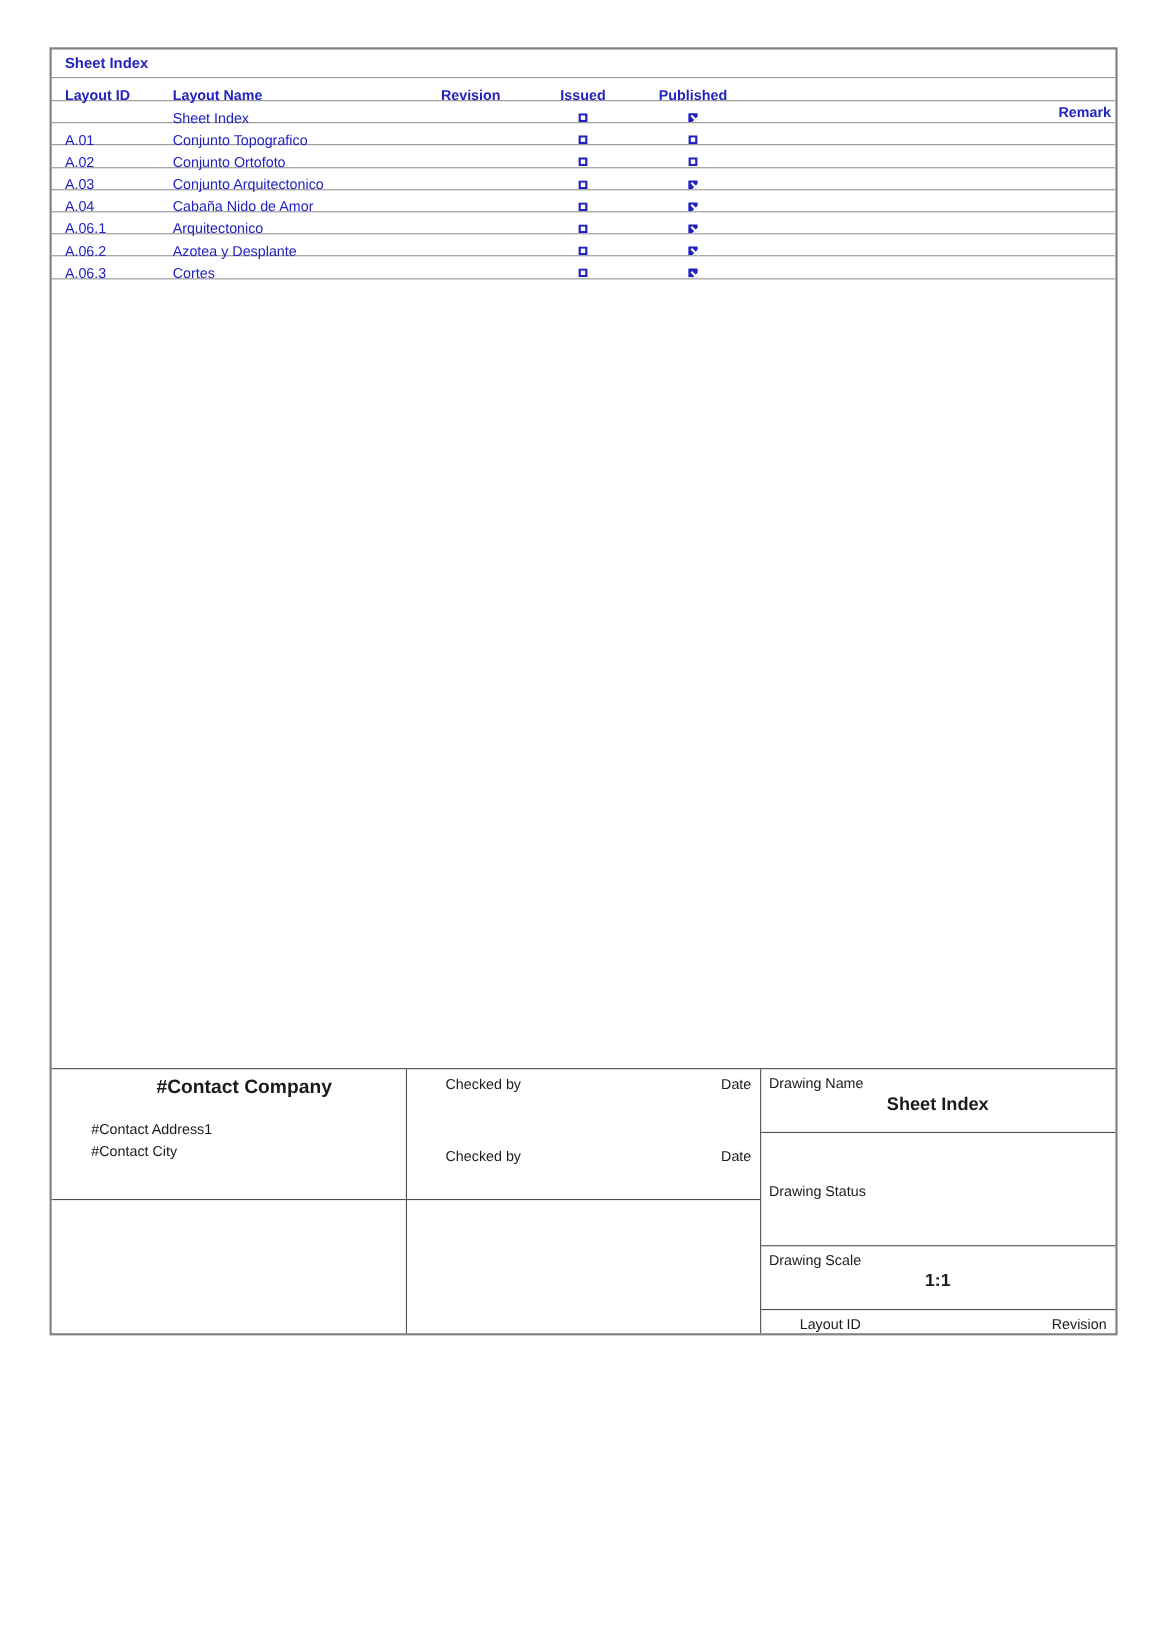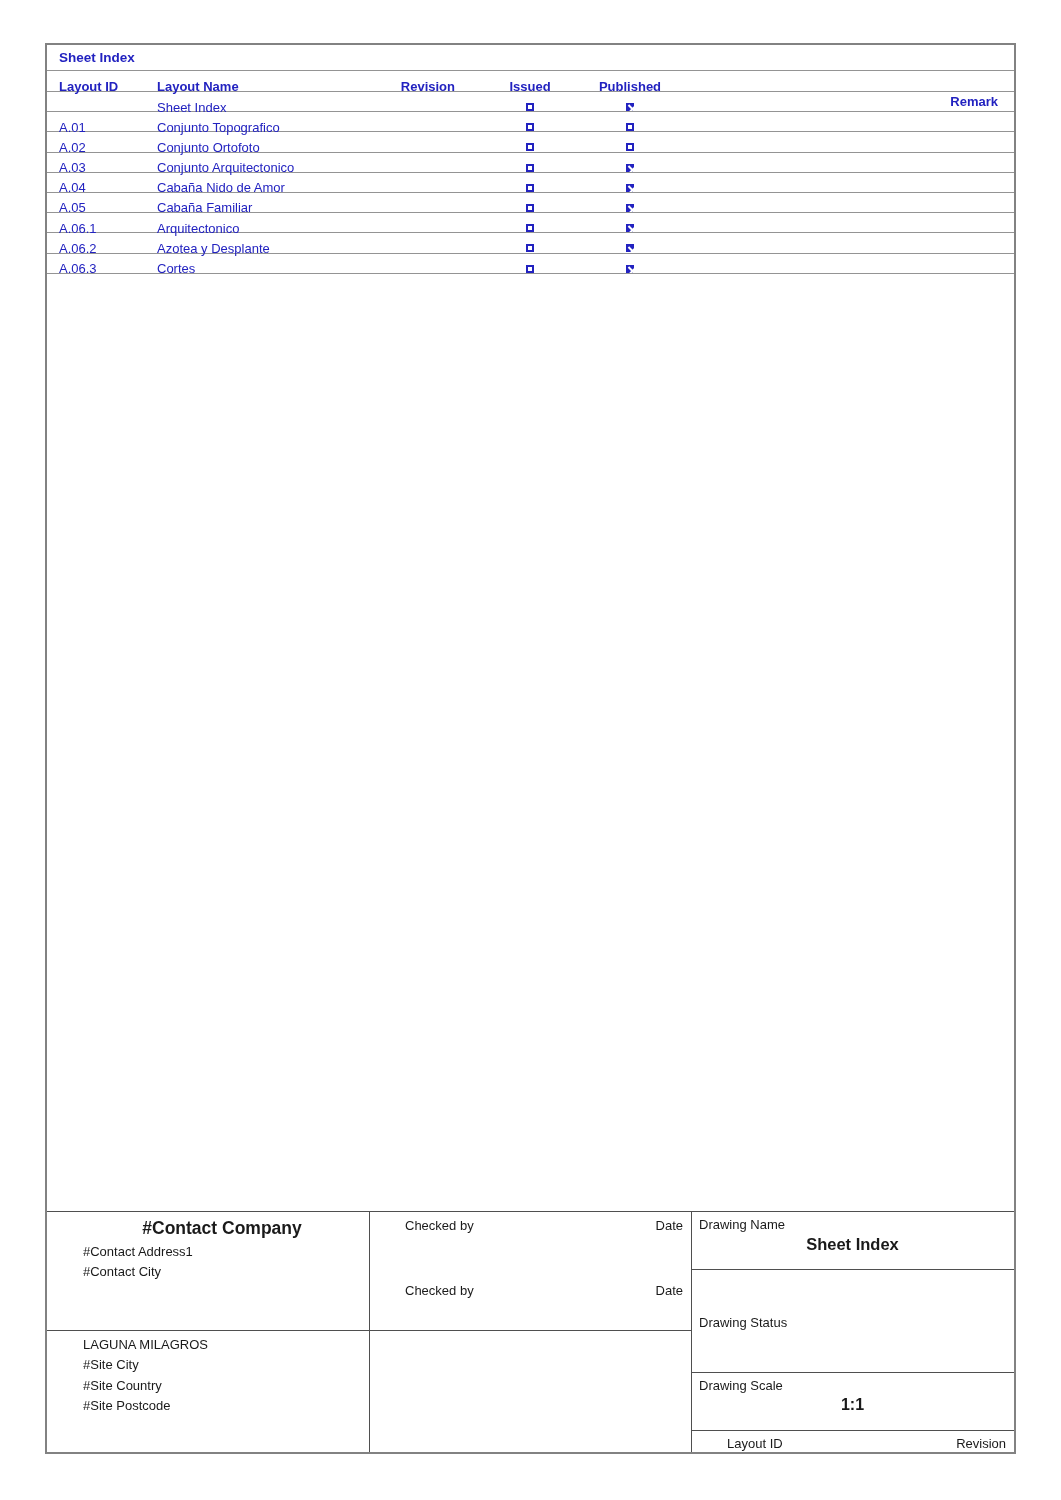--- a/index.html
+++ b/index.html
@@ -5,55 +5,55 @@
   :root{
     --blue:#2222c0;
     --tline:#949494;
     --frame:#828282;
     --bline:#4f4f4f;
     --ink:#1a1a1a;
   }
   *{margin:0;padding:0;box-sizing:border-box;}
   body{background:#fff;font-family:"Liberation Sans", sans-serif;}
   .page{position:relative;width:1061px;height:1500px;background:#fff;overflow:hidden;}
-  .frame{position:absolute;left:45px;top:43px;width:971px;height:1411px;border:2px solid var(--frame);background:#fff;}
+  .frame{position:absolute;left:45px;top:43px;width:971px;height:1171px;border:2px solid var(--frame);background:#fff;}
 
   
   .index-table{width:100%;color:var(--blue);}
   .title-row{height:26px;display:flex;align-items:center;padding-left:12px;
     font-size:13.5px;font-weight:bold;border-bottom:1.5px solid var(--tline);}
   .trow{display:grid;grid-template-columns:110px 212px 92px 138px 62px 1fr;
     align-items:center;height:20.2px;border-bottom:1.5px solid var(--tline);font-size:13px;}
   .trow.header{height:21px;font-weight:bold;}
   .c{overflow:hidden;white-space:nowrap;}
   .c.id{padding-left:12px;}
   .c.rev{text-align:right;padding-right:6px;}
   .c.chk{display:flex;justify-content:center;align-items:center;}
-  .c.rem{text-align:right;padding-right:16px;margin-top:30px;}
+  .c.rem{text-align:right;padding-right:4px;margin-top:30px;}
 
   .cb{position:relative;display:inline-block;width:8px;height:8px;border:2px solid var(--blue);background:#fff;}
   .cb.checked{background:var(--blue);}
   .cb.checked::before,.cb.checked::after{content:"";position:absolute;left:-1.5px;top:3.2px;width:11px;height:1.6px;background:#fff;}
   .cb.checked::before{transform:rotate(45deg);}
   .cb.checked::after{transform:rotate(-45deg);}
 
   
   .titleblock{position:absolute;left:0;right:0;bottom:0;height:241px;
     border-top:1.5px solid var(--bline);display:flex;color:var(--ink);font-size:13px;}
   .tb-col{height:100%;}
   .tb-col.left{width:322px;}
   .tb-col.mid{width:322px;border-left:1.5px solid var(--bline);}
   .tb-col.right{flex:1;border-left:1.5px solid var(--bline);}
   .cell{position:relative;padding-left:28px;}
   .cell.bordered{border-bottom:1.5px solid var(--bline);}
 
   .contact-cell{height:119px;padding-top:5px;}
   .org-name{text-align:center;font-size:17.5px;font-weight:bold;line-height:22px;}
   .addr{padding-left:8px;line-height:20.4px;}
-  .contact-cell .addr-block{margin-top:3px;}
+  .contact-cell .addr-block{margin-top:18px;}
   .site-cell{height:122px;padding-top:4px;}
   .site-cell .org-name{font-size:18px;}
 
   .approvals-cell{height:119px;padding-top:6px;}
   .kv{display:flex;justify-content:space-between;padding:0 8px 0 7px;}
   .kv.checked-row{margin-top:50px;}
   .empty-cell{height:122px;}
 
   .dn-cell{height:58px;padding:5px 8px 0 7px;}
   .dn-value{text-align:center;font-size:16.5px;font-weight:bold;margin-top:3px;}
@@ -138,32 +138,20 @@
         <div class="c rev"></div>
         <div class="c chk">
             <span class="cb"></span>
           </div>
         <div class="c chk">
             <span class="cb checked"></span>
           </div>
         <div class="c rem"></div>
       </div>
 
-      <div class="trow">
-        <div class="c id">A.05</div>
-        <div class="c">Cabaña Familiar</div>
-        <div class="c rev"></div>
-        <div class="c chk">
-            <span class="cb"></span>
-          </div>
-        <div class="c chk">
-            <span class="cb checked"></span>
-          </div>
-        <div class="c rem"></div>
-      </div>
 
       <div class="trow">
         <div class="c id">A.06.1</div>
         <div class="c">Arquitectonico</div>
         <div class="c rev"></div>
         <div class="c chk">
             <span class="cb"></span>
           </div>
         <div class="c chk">
             <span class="cb checked"></span>
@@ -202,26 +190,20 @@
 
       <div class="tb-col left">
         <div class="cell bordered contact-cell">
           <div class="org-name">#Contact Company</div>
           <div class="addr-block">
             <div class="addr">#Contact Address1</div>
             <div class="addr">#Contact City</div>
           </div>
         </div>
         <div class="cell site-cell">
-          <div class="addr-block">
-            <div class="addr">LAGUNA MILAGROS</div>
-            <div class="addr">#Site City</div>
-            <div class="addr">#Site Country</div>
-            <div class="addr">#Site Postcode</div>
-          </div>
         </div>
       </div>
 
       <div class="tb-col mid">
         <div class="cell bordered approvals-cell">
           <div class="kv">
             <span>Checked by</span>
             <span>Date</span>
           </div>
           <div class="kv checked-row">

